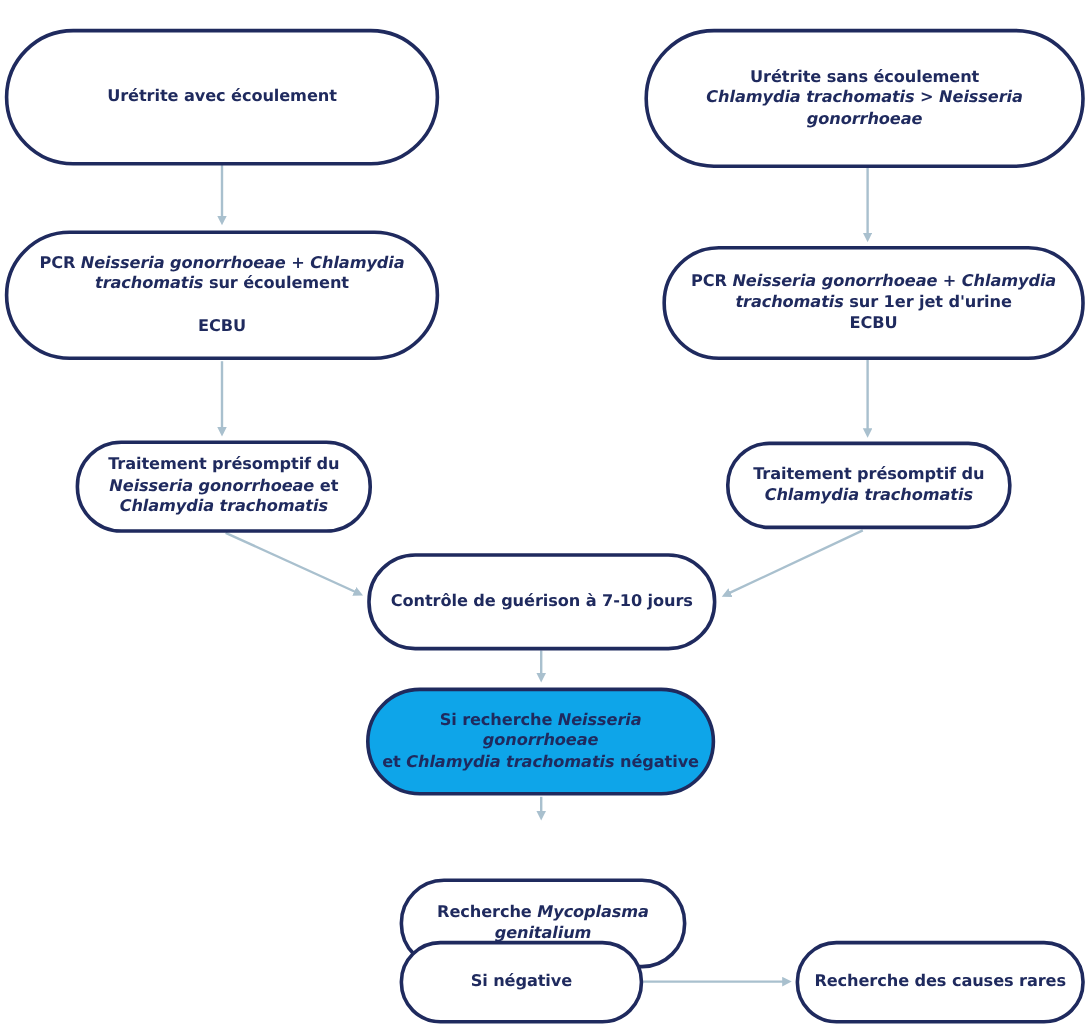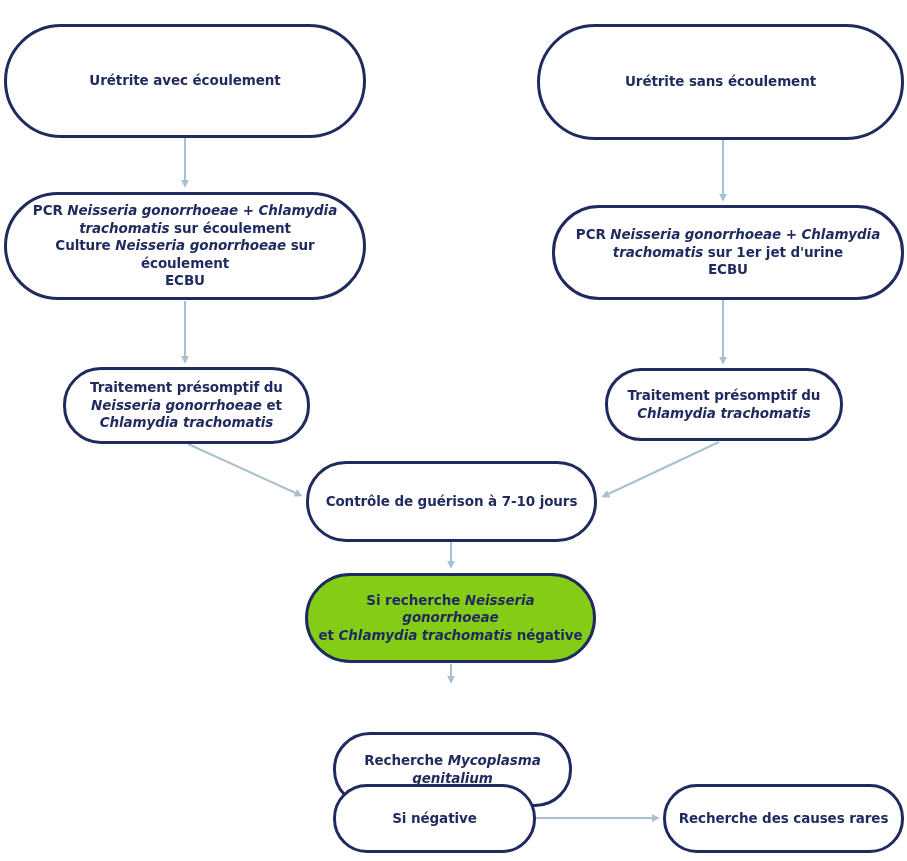--- a/index.html
+++ b/index.html
@@ -82,44 +82,44 @@
     <line x1="451" y1="764" x2="451" y2="778" stroke="#a9c0ce" stroke-width="2" marker-end="url(#ah)"></line>
 
     <line x1="536" y1="818" x2="657" y2="818" stroke="#a9c0ce" stroke-width="2" marker-end="url(#ah)"></line>
   </svg>
 
   <div class="node" style="left: 4px; top: 24px; width: 362px; height: 114px; border-radius: 57px; border-color: rgb(31, 42, 94); background: rgb(255, 255, 255); color: rgb(31, 42, 94);">
     <span class="txt"><span>Urétrite avec écoulement</span><br></span>
   </div>
 
   <div class="node" style="left: 537px; top: 24px; width: 367px; height: 116px; border-radius: 58px; border-color: rgb(31, 42, 94); background: rgb(255, 255, 255); color: rgb(31, 42, 94);">
-    <span class="txt"><span>Urétrite sans écoulement</span><br></span>
+    <span class="txt"><span>Urétrite sans écoulement</span><br><span><i>Chlamydia trachomatis</i> &gt; <i>Neisseria gonorrhoeae</i></span></span>
   </div>
 
   <div class="node" style="left: 4px; top: 192px; width: 362px; height: 108px; border-radius: 54px; border-color: rgb(31, 42, 94); background: rgb(255, 255, 255); color: rgb(31, 42, 94);">
-    <span class="txt"><span>PCR <i>Neisseria gonorrhoeae</i> + <i>Chlamydia trachomatis</i> sur écoulement</span><br><span>Culture <i>Neisseria gonorrhoeae</i> sur écoulement</span><br><span>ECBU</span></span>
+    <span class="txt"><span>PCR <i>Neisseria gonorrhoeae</i> + <i>Chlamydia trachomatis</i> sur écoulement</span><br><br><span>ECBU</span></span>
   </div>
 
   <div class="node" style="left: 552px; top: 205px; width: 352px; height: 95px; border-radius: 47px; border-color: rgb(31, 42, 94); background: rgb(255, 255, 255); color: rgb(31, 42, 94);">
     <span class="txt"><span>PCR <i>Neisseria gonorrhoeae</i> + <i>Chlamydia trachomatis</i> sur 1er jet d'urine</span><br><span>ECBU</span></span>
   </div>
 
   <div class="node" style="left: 63px; top: 367px; width: 247px; height: 77px; border-radius: 38px; border-color: rgb(31, 42, 94); background: rgb(255, 255, 255); color: rgb(31, 42, 94);">
     <span class="txt"><span>Traitement présomptif du</span><br><span><i>Neisseria gonorrhoeae</i> et</span><br><span><i>Chlamydia trachomatis</i></span></span>
   </div>
 
   <div class="node" style="left: 605px; top: 368px; width: 238px; height: 73px; border-radius: 36px; border-color: rgb(31, 42, 94); background: rgb(255, 255, 255); color: rgb(31, 42, 94);">
     <span class="txt"><span>Traitement présomptif du</span><br><span><i>Chlamydia trachomatis</i></span></span>
   </div>
 
   <div class="node" style="left: 306px; top: 461px; width: 291px; height: 81px; border-radius: 40px; border-color: rgb(31, 42, 94); background: rgb(255, 255, 255); color: rgb(31, 42, 94);">
     <span class="txt"><span>Contrôle de guérison à 7-10 jours</span></span>
   </div>
 
-  <div class="node" style="left: 305px; top: 573px; width: 291px; height: 90px; border-radius: 45px; border-color: rgb(31, 42, 94); background: #84cc16; color: rgb(31, 42, 94); justify-content: flex-end;">
+  <div class="node" style="left: 305px; top: 573px; width: 291px; height: 90px; border-radius: 45px; border-color: rgb(31, 42, 94); background: #0ea5e9; color: rgb(31, 42, 94); justify-content: flex-end;">
     <span class="txt"><span>Si recherche <i>Neisseria gonorrhoeae</i></span><br><span>et <i>Chlamydia trachomatis</i> négative</span></span>
   </div>
 
   <div class="node" style="left: 333px; top: 688px; width: 239px; height: 75px; border-radius: 37px; border-color: rgb(31, 42, 94); background: rgb(255, 255, 255); color: rgb(31, 42, 94); margin-top: 44px;">
     <span class="txt"><span>Recherche <i>Mycoplasma</i></span><br><span><i>genitalium</i></span></span>
   </div>
 
   <div class="node" style="left: 333px; top: 784px; width: 203px; height: 69px; border-radius: 34px; border-color: rgb(31, 42, 94); background: rgb(255, 255, 255); color: rgb(31, 42, 94);">
     <span class="txt"><span>Si négative</span></span>
   </div>

